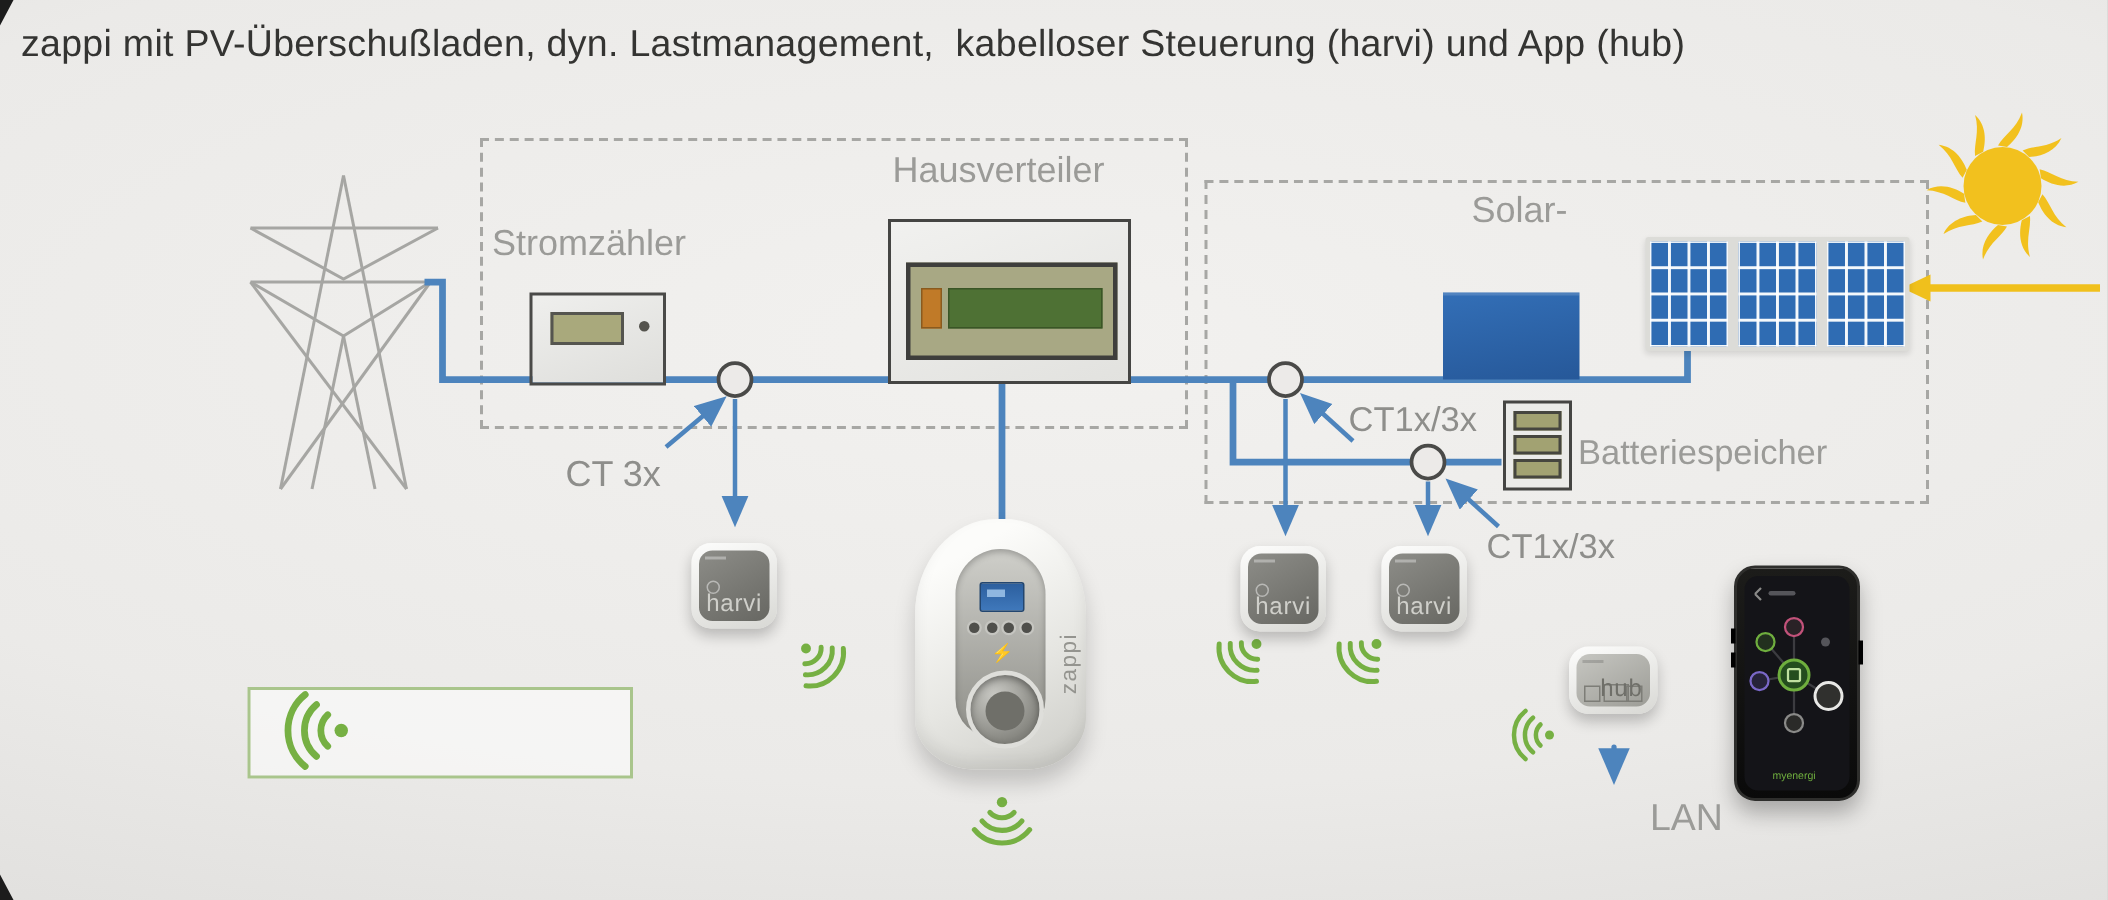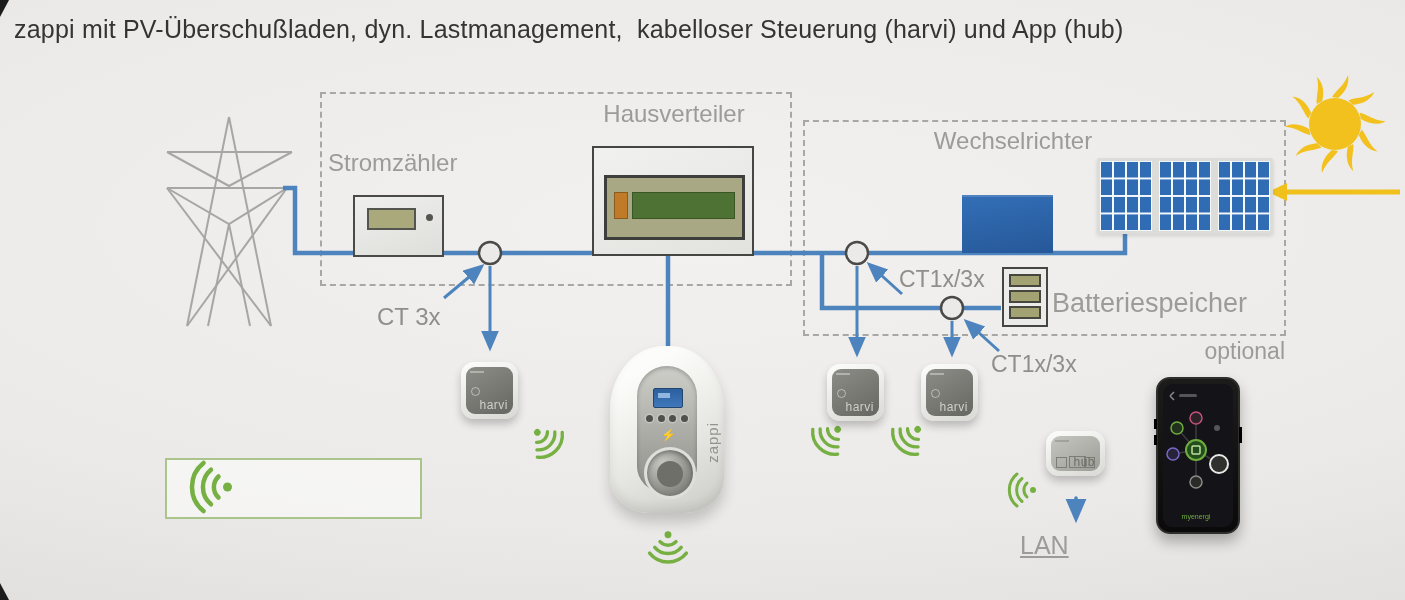--- a/index.html
+++ b/index.html
@@ -49,21 +49,21 @@
   .zappi-bolt{left:24px;top:62px;font-size:12px;color:#f5f5f2;}
   .zappi-socket{left:7px;top:81px;width:46px;height:46px;border-radius:50%;
     background:radial-gradient(circle at 35% 30%,#c9c9c4,#84847e 72%);border:3px solid #dededa;box-shadow:inset 0 2px 5px rgba(0,0,0,.35);}
   .zappi-socket i{position:absolute;left:10px;top:11px;width:26px;height:26px;border-radius:50%;background:#6f6f69;}
   .zappi-name{right:3px;top:76px;writing-mode:vertical-rl;transform:rotate(180deg);font-size:15px;color:#94948f;letter-spacing:1px;}
   
   .pod{border-radius:13px;background:linear-gradient(160deg,#fdfdfc,#d8d8d4);box-shadow:0 5px 9px rgba(0,0,0,.22);}
   .pod-face{position:absolute;left:5px;top:5px;right:5px;bottom:5px;border-radius:9px;}
   .face-dark{background:linear-gradient(150deg,#8d8d88,#676762);}
   .face-light{background:linear-gradient(150deg,#c6c6c1,#9d9d97);}
-  .pod-name{position:absolute;right:5px;bottom:2px;font-size:12px;letter-spacing:.5px;}
+  .pod-name{position:absolute;right:5px;bottom:2px;font-size:16px;letter-spacing:.5px;}
   .pod-mark{position:absolute;left:4px;top:4px;width:14px;height:2px;background:rgba(255,255,255,.35);}
   .pod-logo{position:absolute;left:5px;top:20px;width:7px;height:7px;border:1px solid rgba(255,255,255,.45);border-radius:50%;}
   .hub-port{position:absolute;top:21px;width:9px;height:9px;border:1.5px solid #7d7d77;}
   .hub-mid{position:absolute;left:18px;top:20px;width:15px;height:10px;border:1.5px solid #7d7d77;}
   
   .phone{left:1156px;top:377px;width:80px;height:153px;border-radius:14px;background:linear-gradient(#1c1c1a,#0a0a0a);border:2px solid #2e2e2c;box-shadow:0 8px 14px rgba(0,0,0,.28);}
   .phone-screen{position:absolute;left:5px;top:5px;right:5px;bottom:5px;border-radius:9px;background:#141418;overflow:hidden;}
   .phone-nub{position:absolute;width:3px;background:#000;}
   
   .corner-tl{left:0;top:0;width:0;height:0;border-left:9px solid #1c1c1c;border-bottom:17px solid transparent;}
@@ -257,29 +257,28 @@
         <circle cx="33" cy="66" r="10" fill="#244d1e" stroke="#6fae3e" stroke-width="2"></circle>
         <rect x="29" y="62" width="8" height="8" rx="1" fill="none" stroke="#bfe09f" stroke-width="1.5"></rect>
         <text x="33" y="135" text-anchor="middle" font-size="7" fill="#6fae3e" font-family="Liberation Sans, sans-serif">myenergi</text>
       </svg>
     </div>
   </div>
 
   <div class="abs lbl" style="left:328px;top:149px;">Stromzähler</div>
 
   <div class="abs title">zappi mit PV-Überschußladen, dyn. Lastmanagement,  kabelloser Steuerung (harvi) und App (hub)</div>
-  <div class="abs lbl" style="left:595px;top:100px;width:158px;text-align:center;">Hausverteiler</div>
+  <div class="abs lbl" style="left:595px;top:100px;width:158px;text-align:left;">Hausverteiler</div>
   <div class="abs lbl" style="left:930px;top:127px;width:166px;text-align:center;line-height:28px;">
-    <span style="display:block;">Wechselrichter</span>
-  </div>
-  <div class="abs lbl" style="left:1052px;top:288px;font-size:27px;text-align:center;">Batteriespeicher</div>
-  <div class="abs lbl" style="left:1160px;top:338px;width:125px;text-align:right;font-size:23px;">optional</div>
+    <span style="display:block;">Solar-</span>
+  </div>
+  <div class="abs lbl" style="left:1052px;top:288px;font-size:23px;text-align:center;">Batteriespeicher</div>
 
   <div class="abs ct" style="left:377px;top:303px;font-size:24px;">CT 3x</div>
   <div class="abs ct" style="left:899px;top:266px;">CT1x/3x</div>
   <div class="abs ct" style="left:991px;top:351px;">CT1x/3x</div>
 
-  <div class="abs lbl" style="left:1020px;top:531px;font-size:25px;text-decoration:underline;">LAN</div>
+  <div class="abs lbl" style="left:1100px;top:531px;font-size:25px;">LAN</div>
 
 
   <div class="abs corner-tl"></div>
   <div class="abs corner-bl"></div>
 </div>
 
 </body></html>

